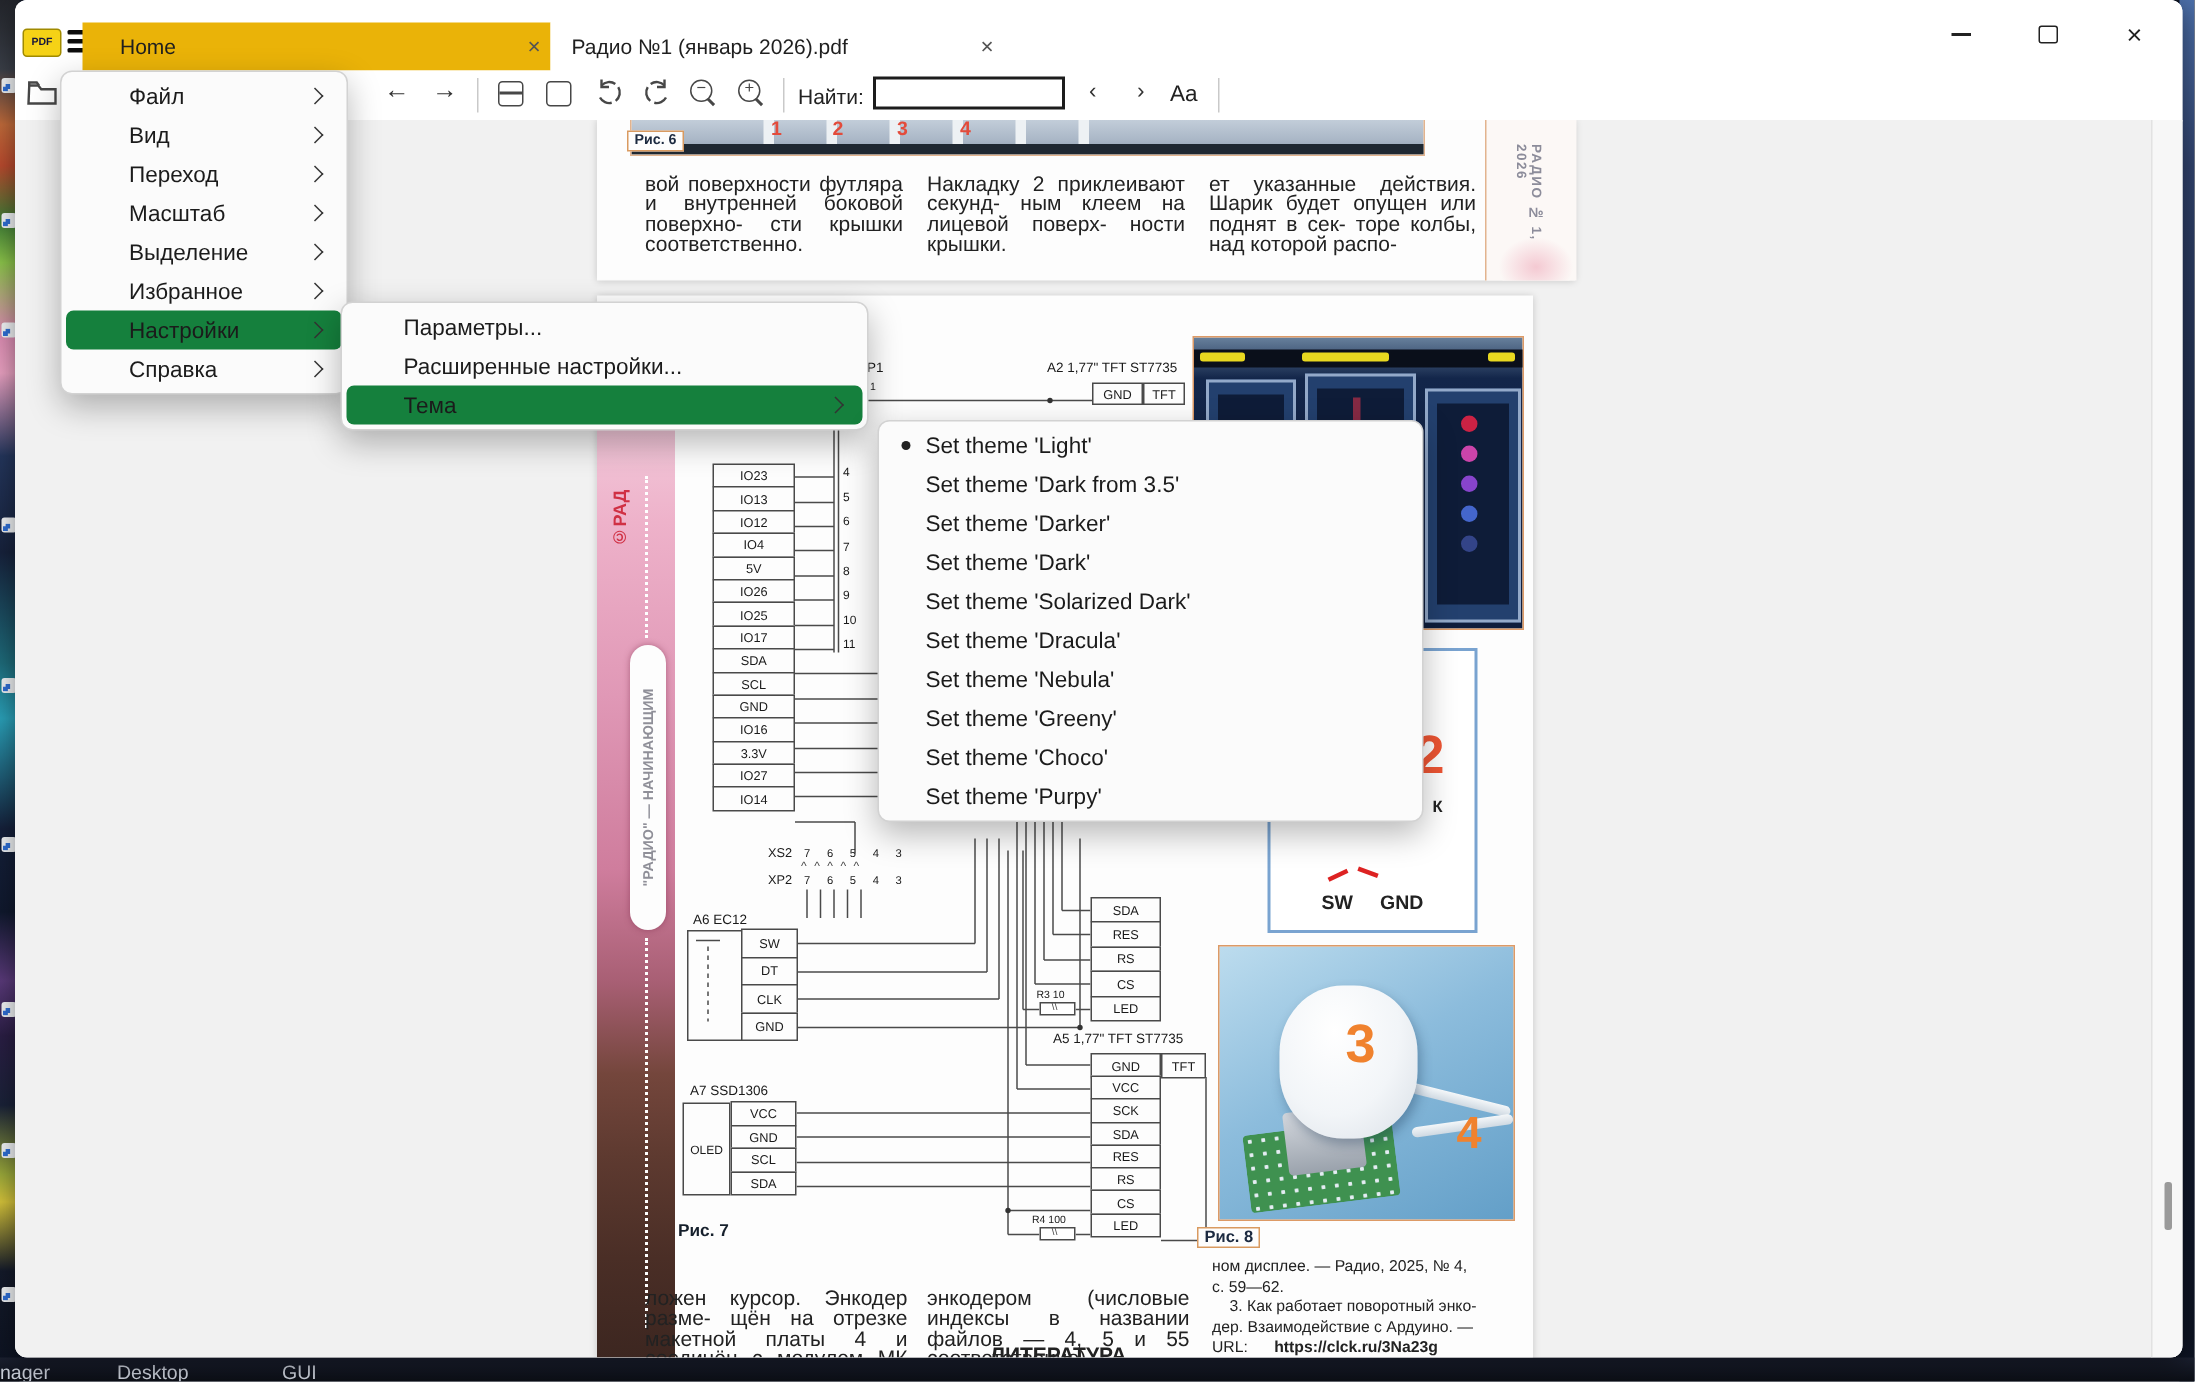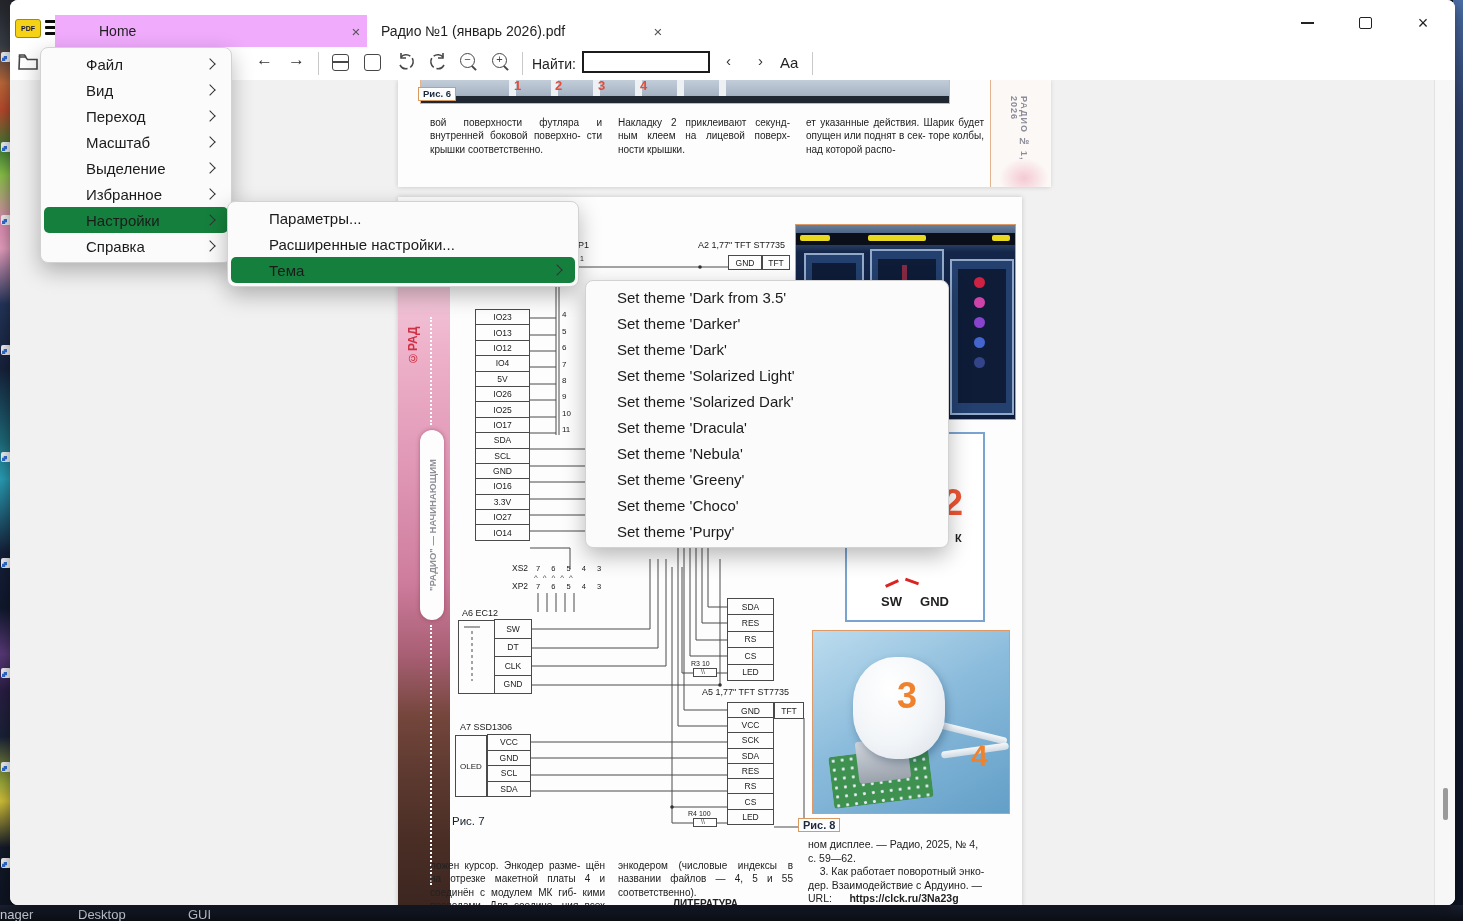--- a/index.html
+++ b/index.html
@@ -21,21 +21,21 @@
   #win{left:10px;top:0;width:1445px;height:905px;background:#fff;border-radius:8px;
        box-shadow:0 4px 18px rgba(0,0,0,.45);overflow:hidden}
   
   #titlebar{left:0;top:0;width:100%;height:47px;background:#fff}
   #pdf-logo{left:5px;top:19px;width:24px;height:17px;background:#f5d216;border:1px solid #a08a00;
     border-radius:3px;color:#14143c;font-size:7px;font-weight:bold;display:flex;align-items:center;justify-content:center}
   #hamburger{left:35px;top:20px;width:22px;height:16px;cursor:pointer}
   #hamburger b{position:absolute;left:0;width:22px;height:3px;background:#0c0c0c;border-radius:1px}
   #hamburger b:nth-child(1){top:0}#hamburger b:nth-child(2){top:6px}#hamburger b:nth-child(3){top:12px}
   .tab{top:15px;height:32px;display:flex;align-items:center;font-size:14px;color:#1f1f1f}
-  #tab-home{left:45px;width:312px;background:#f0abfc;padding-left:44px;box-sizing:border-box}
+  #tab-home{left:45px;width:312px;background:#eab308;padding-left:25px;box-sizing:border-box}
   #tab-doc{left:357px;width:302px;background:#fff;padding-left:14px;box-sizing:border-box}
   .tab .tab-title{flex:1;overflow:hidden;white-space:nowrap}
   .tab-close{width:22px;text-align:center;color:#555;font-size:15px;cursor:pointer}
   .winctl{top:6px;width:46px;height:34px;display:flex;align-items:center;justify-content:center;color:#222}
   #btn-min{left:1274px}#btn-max{left:1332px}#btn-close{left:1390px;font-size:18px}
   #btn-min b{display:block;width:13px;height:2px;background:#222}
   #btn-max b{display:block;width:11px;height:10px;border:1.6px solid #222;border-radius:2px}
   
   #toolbar{left:0;top:47px;width:100%;height:33px;background:#fff;border-bottom:1px solid #e8e8e8}
   .tbtxt{position:absolute;font-size:13px;color:#222}
@@ -58,21 +58,21 @@
   #scroll-track{left:1424px;top:0;width:21px;height:825px;background:#f7f7f7;border-left:1px solid #e2e2e2}
   #scroll-thumb{left:8px;top:708px;width:5px;height:32px;background:#9a9a9a;border-radius:2px}
   
   #p1-photo{left:22px;top:0;width:530px;height:24px;border:1px solid #e2b38e;border-top:none;box-sizing:border-box;
     background:linear-gradient(180deg,#c2cdd9,#a9b6c6 60%,#8d9cae);overflow:hidden}
   #p1-photo .slot{position:absolute;top:0;width:7px;height:17px;background:#edf1f4}
   #p1-dark{position:absolute;left:0;top:16px;width:530px;height:7px;background:#1f2832}
   .p1num{position:absolute;top:-2px;font-size:13px;font-weight:bold;color:#e34b3b}
   .figlabel{position:absolute;background:#fdfdfd;border:1px solid #d99a60;font-size:9.5px;font-weight:bold;
     color:#1c2a40;padding:0px 4px;line-height:12px}
-  .pcol{position:absolute;font-size:10px;line-height:13.4px;color:#222;text-align:justify}
+  .pcol{position:absolute;font-size:14px;line-height:13.4px;color:#222;text-align:justify}
   #p1-sidebar{left:592px;top:0;width:60px;height:107px;background:#fcf8f6;border-left:1px solid #e2b38e;overflow:hidden}
   #p1-sidebar .vtxt{position:absolute;left:18px;top:16px;writing-mode:vertical-rl;font-size:9px;font-weight:bold;
     letter-spacing:1px;color:#8c8c9a}
   #p1-sidebar .blob{position:absolute;left:8px;top:78px;width:50px;height:40px;border-radius:50%;
     background:radial-gradient(#f4c9d2,#fcf8f6 70%)}
   
   #banner{left:0;top:28px;width:52px;height:682px;overflow:hidden;
     background:linear-gradient(180deg,#f6dde8 0%,#eeb2ca 18%,#e098b6 35%,#cf7d9d 52%,#a85f74 63%,#74463c 72%,#5e3a30 80%,#4a2e26 90%,#3c2620 100%)}
   #banner .logo{position:absolute;left:8px;top:80px;writing-mode:vertical-rl;transform:rotate(180deg);
     color:#d03044;font-weight:bold;font-size:12px;height:60px;overflow:hidden}
@@ -91,21 +91,21 @@
   .num-col{position:absolute;left:112px;top:66px;width:20px}
   .num-col .pin-num{height:16.4px;display:flex;align-items:flex-end;font-size:8px}
   .vcol{position:absolute}
   .vcol .dpin{border:1px solid #4a4a4a;margin-top:-1px;background:#fdfdfd;box-sizing:border-box;
     display:flex;align-items:center;justify-content:center}
   .resistor{position:absolute;width:24px;height:9px;border:1px solid #4a4a4a;background:#fff;box-sizing:border-box}
   .resistor:after{content:"\\\\";font-size:7px;color:#4a4a4a;position:absolute;left:7px;top:-1px}
   .rlabel{position:absolute;font-size:7px;white-space:nowrap}
   .carets{position:absolute;font-size:8px;letter-spacing:5px;color:#444}
   .digits{position:absolute;font-size:7.5px;letter-spacing:4.5px;white-space:nowrap}
-  .figbold{position:absolute;font-weight:normal;font-size:11.5px;color:#16202c}
+  .figbold{position:absolute;font-weight:bold;font-size:11.5px;color:#16202c}
   
   #photo-tft{left:397px;top:27px;width:221px;height:196px;border:1px solid #dd9a66;box-sizing:border-box;
     background:linear-gradient(180deg,#67809c 0%,#13264a 14%,#0e1d3c 100%);overflow:hidden}
   #photo-tft .strip{position:absolute;left:0;top:8px;width:221px;height:12px;background:#0a0f1a}
   #photo-tft .ybar{position:absolute;top:10px;height:6px;background:#e8d820;border-radius:2px}
   .module{position:absolute;border:2px solid #93a9c9;background:#23406e}
   .module .scr{position:absolute;left:6px;top:8px;right:6px;bottom:10px;background:#0e1c38}
   .dotcol{position:absolute;width:11px;height:11px;border-radius:50%}
   
   #enc-box{left:447px;top:235px;width:140px;height:190px;border:2px solid #79a3d0;background:#fff;box-sizing:border-box}
@@ -560,41 +560,41 @@
       </div>
 
       <div class="menu-row hl">
         <span>Тема</span>
         <span class="chev shown"></span>
       </div>
     </div>
 
   <div class="abs menu-panel" id="theme-menu">
 
+      <div class="menu-row">
+        <span class="bullet shown"></span>
+        <span>Set theme 'Light'</span>
+      </div>
 
       <div class="menu-row">
 
         <span>Set theme 'Dark from 3.5'</span>
       </div>
 
       <div class="menu-row">
 
         <span>Set theme 'Darker'</span>
       </div>
 
       <div class="menu-row">
 
         <span>Set theme 'Dark'</span>
       </div>
 
 
-      <div class="menu-row">
-
-        <span>Set theme 'Solarized Light'</span>
-      </div>
 
       <div class="menu-row">
 
         <span>Set theme 'Solarized Dark'</span>
       </div>
 
       <div class="menu-row">
 
         <span>Set theme 'Dracula'</span>
       </div>

